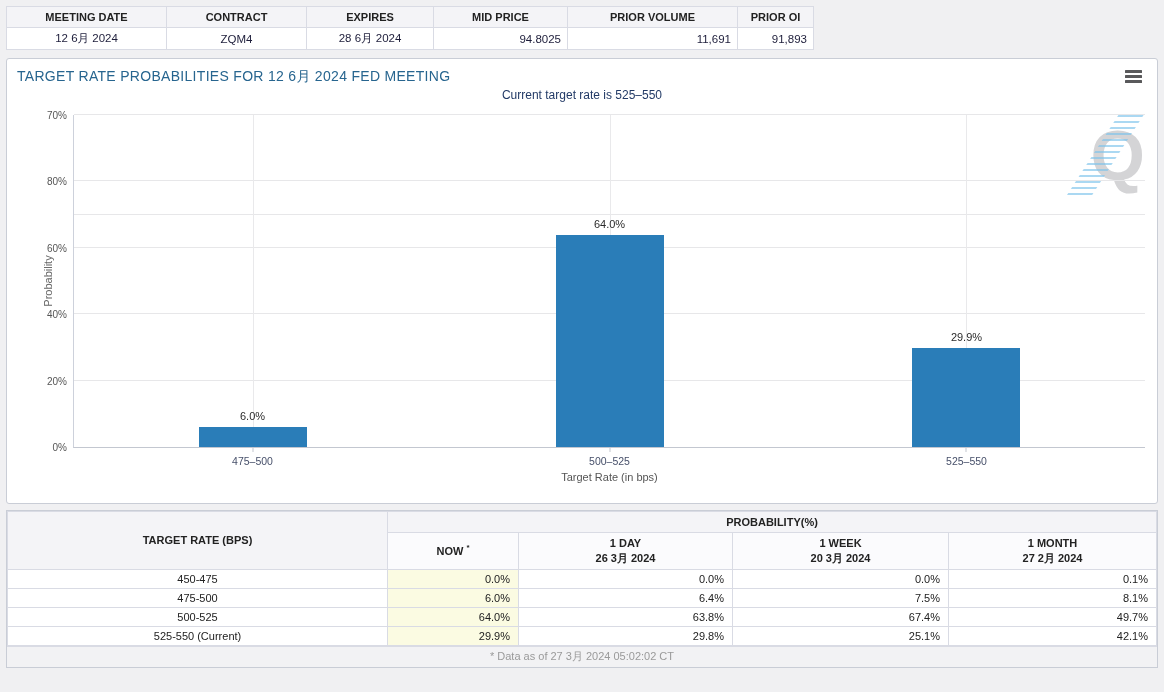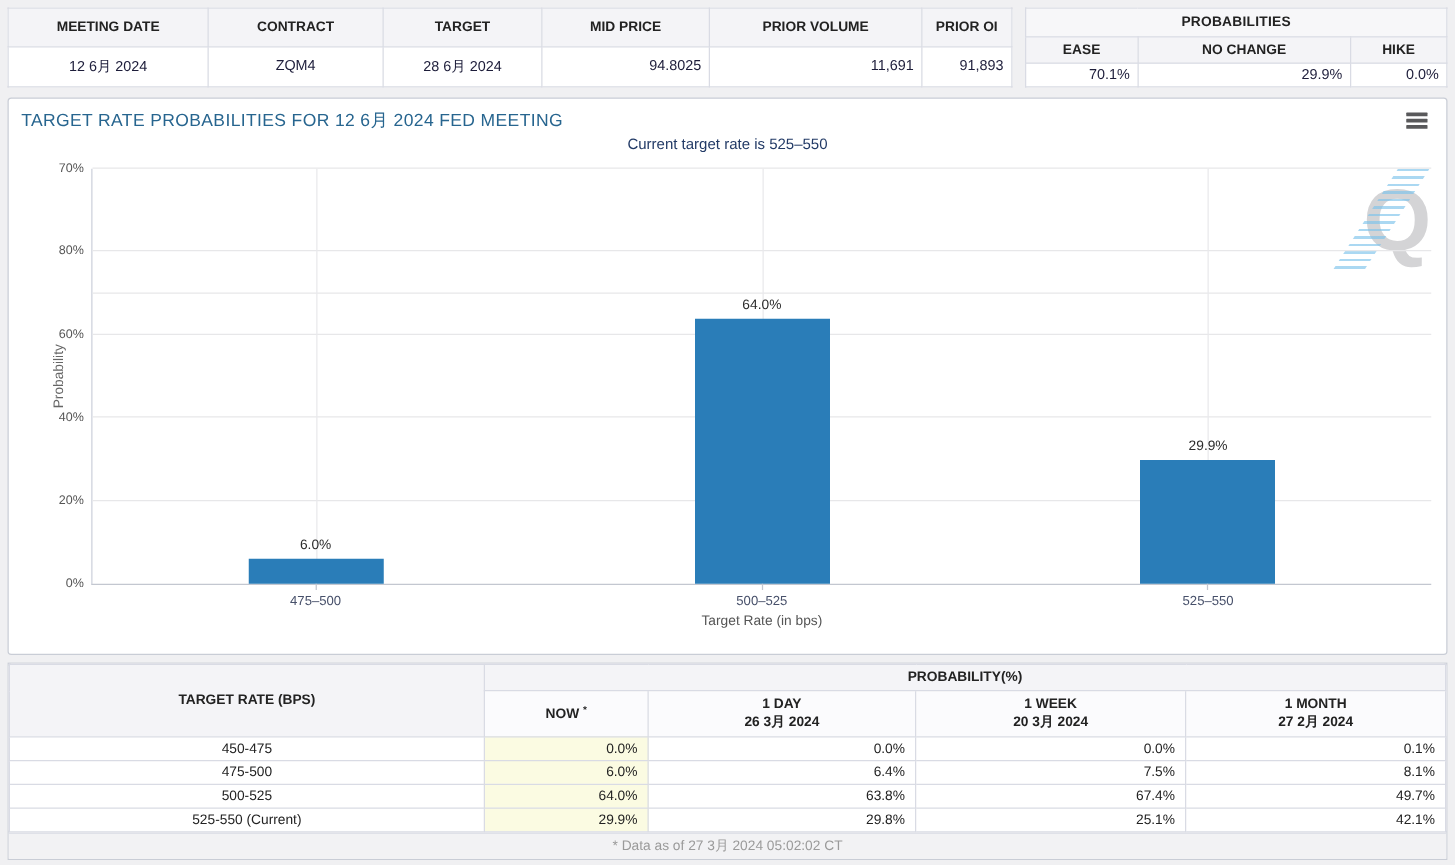--- a/index.html
+++ b/index.html
@@ -66,53 +66,36 @@
 <body>
 
 <div class="page">
 
   <div class="top-row">
     <table class="info-table">
       <tbody>
       <tr>
         <th class="hdr" style="width:160px">MEETING DATE</th>
         <th class="hdr" style="width:140px">CONTRACT</th>
-        <th class="hdr" style="width:127px">TARGET</th>
+        <th class="hdr" style="width:127px">EXPIRES</th>
         <th class="hdr" style="width:134px">MID PRICE</th>
         <th class="hdr" style="width:170px">PRIOR VOLUME</th>
         <th class="hdr">PRIOR OI</th>
       </tr>
       <tr>
         <td class="c val">12 6月 2024</td>
         <td class="c val">ZQM4</td>
         <td class="c val">28 6月 2024</td>
         <td class="r val">94.8025</td>
         <td class="r val">11,691</td>
         <td class="r val">91,893</td>
       </tr>
     </tbody>
       </table>
 
-    <table class="prob-table">
-      <tbody>
-          <tr>
-            <td class="tbl-title" colspan="3">PROBABILITIES</td>
-          </tr>
-      <tr>
-        <th class="hdr" style="width:90px">EASE</th>
-        <th class="hdr" style="width:170px">NO CHANGE</th>
-        <th class="hdr">HIKE</th>
-      </tr>
-      <tr>
-        <td class="r val">70.1%</td>
-        <td class="r val">29.9%</td>
-        <td class="r val">0.0%</td>
-      </tr>
-    </tbody>
-      </table>
   </div>
 
   <div class="chart-panel">
     <div class="chart-title">TARGET RATE PROBABILITIES FOR 12 6月 2024 FED MEETING</div>
     <div class="menu-icon" title="Chart context menu">
       <div></div>
       <div></div>
       <div></div>
     </div>
     <div class="chart-subtitle">Current target rate is 525–550</div>

